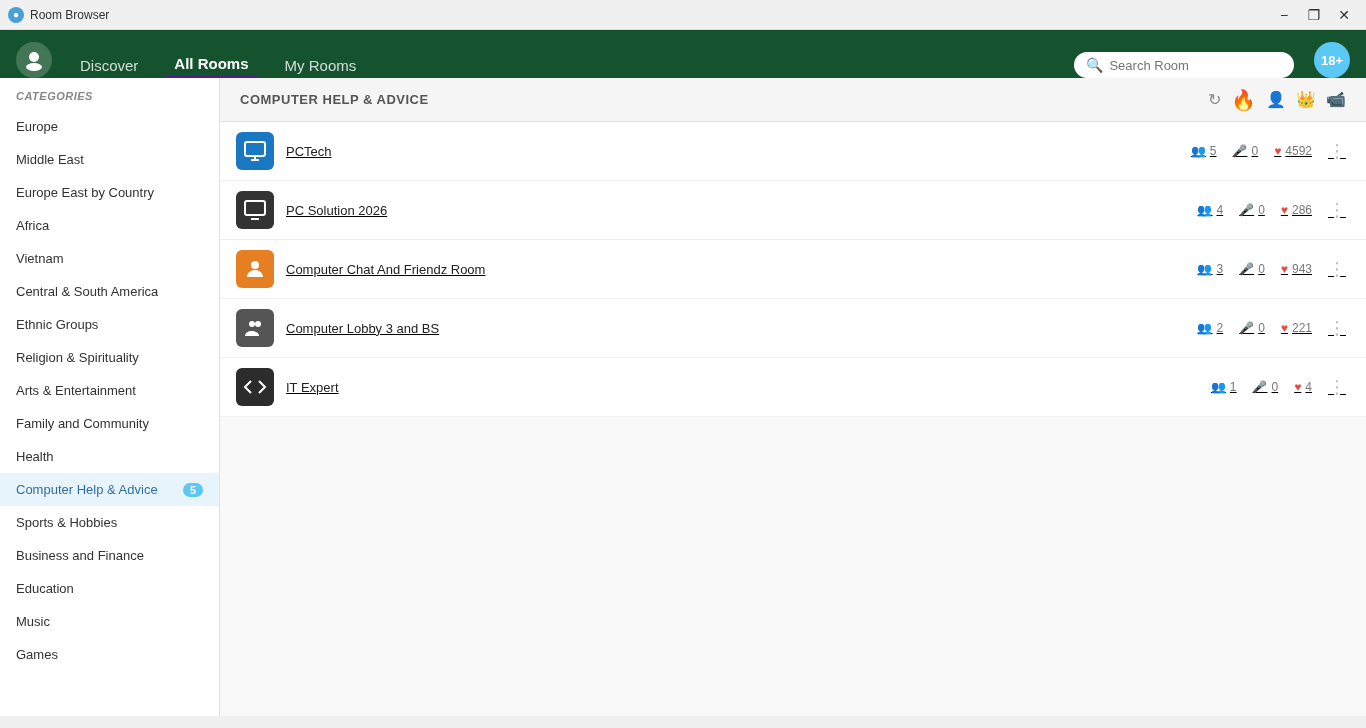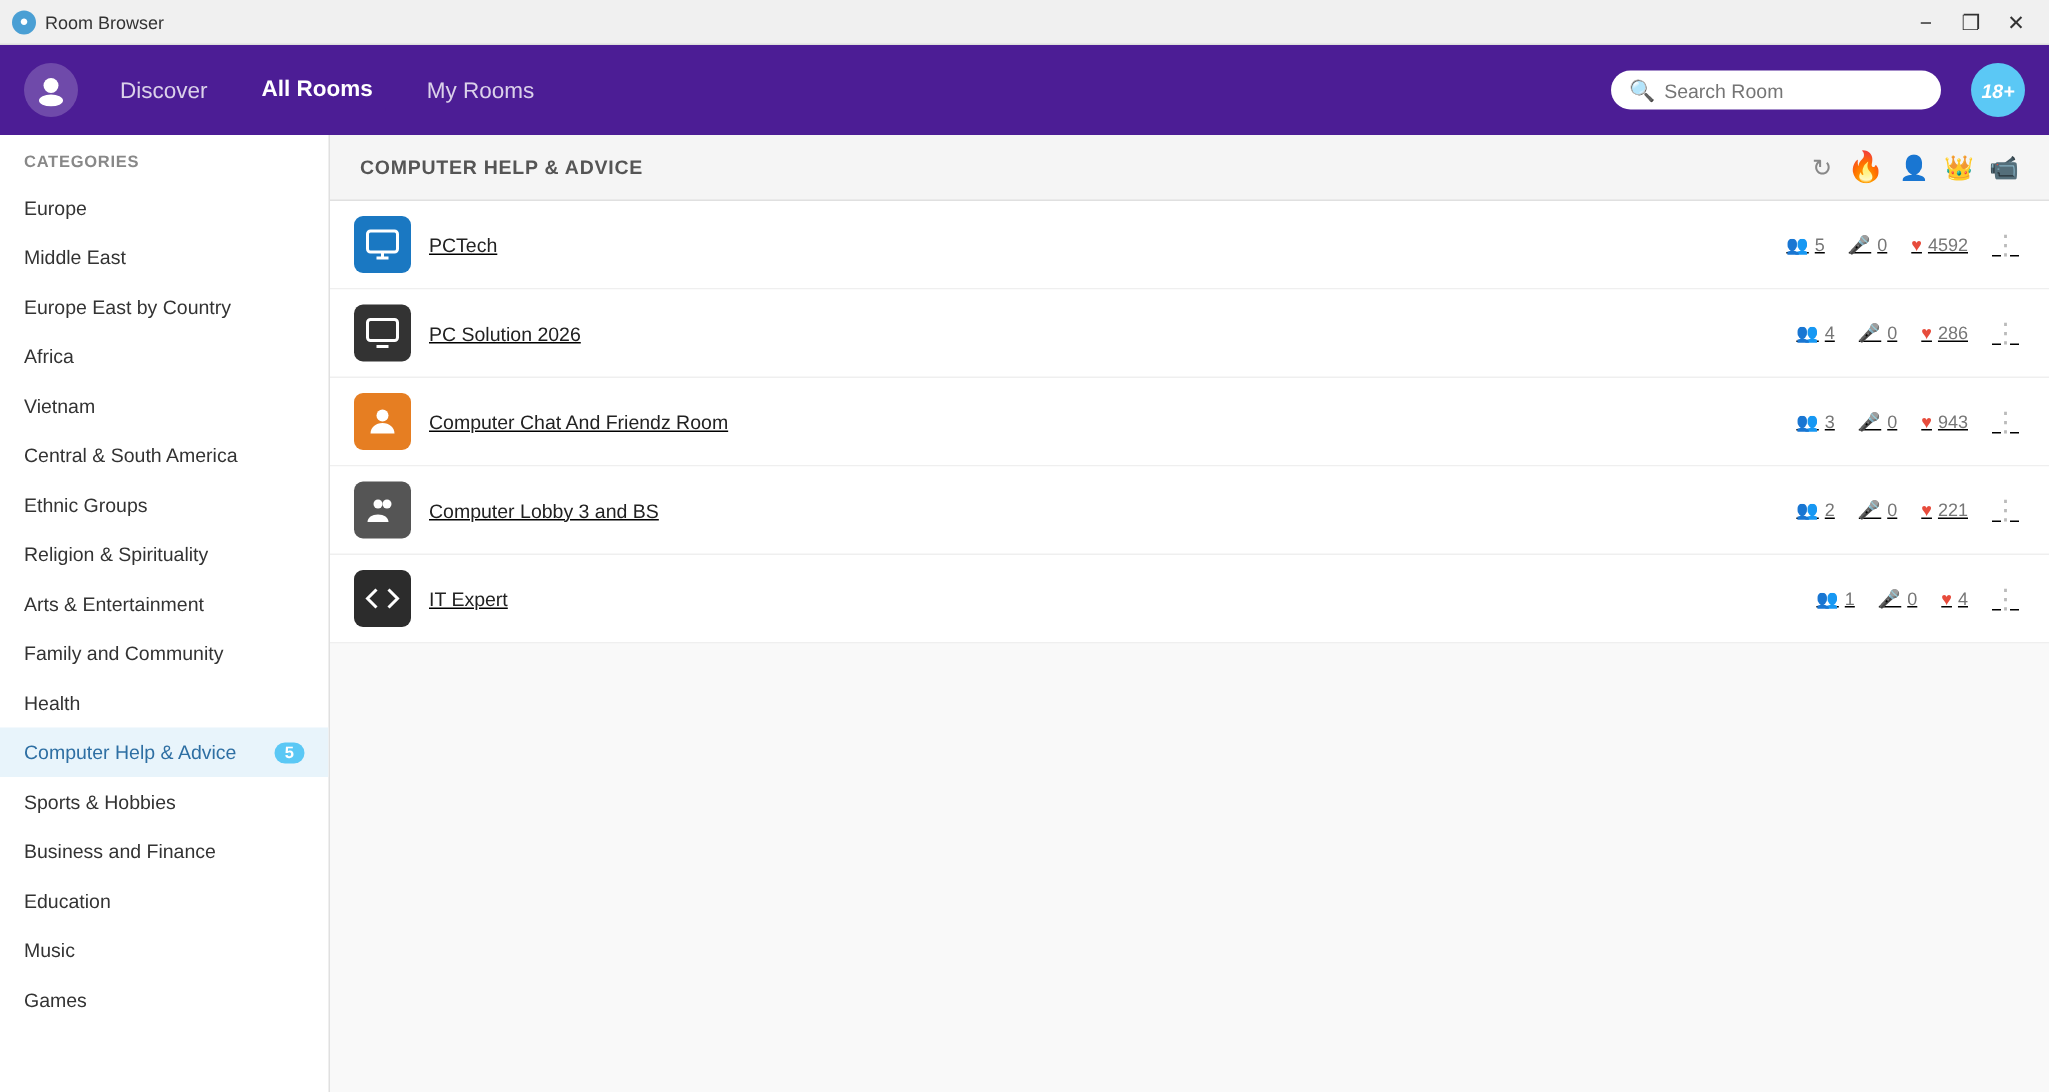--- a/index.html
+++ b/index.html
@@ -15,63 +15,64 @@
       padding: 0 8px;
       border-bottom: 1px solid #ddd;
     }
     .titlebar-left { display: flex; align-items: center; gap: 6px; font-size: 12px; color: #333; }
     .titlebar-right { display: flex; gap: 2px; }
     .titlebar-btn { width: 28px; height: 20px; background: transparent; border: none; cursor: pointer; font-size: 14px; display: flex; align-items: center; justify-content: center; color: #333; }
     .titlebar-icon { width: 16px; height: 16px; background: #4a9fd4; border-radius: 50%; display: flex; align-items: center; justify-content: center; color: white; font-size: 10px; }
 
     
     .header {
-      height: 60px;
-      background: #4c1d95;
+      height: 48px;
+      background: #14532d;
       display: flex;
-      align-items: center;
+      align-items: flex-end;
       padding: 0 16px;
       gap: 20px;
     }
     .header-logo { width: 36px; height: 36px; background: rgba(255,255,255,0.2); border-radius: 50%; display: flex; align-items: center; justify-content: center; color: white; font-size: 18px; }
     .nav-item { color: rgba(255,255,255,0.8); font-size: 15px; cursor: pointer; padding: 4px 8px; }
     .nav-item.active { color: white; font-weight: 700; border-bottom: 2px solid #4c1d95; }
     .header-spacer { flex: 1; }
     .search-box {
       display: flex; align-items: center;
       background: white; border-radius: 20px;
       padding: 5px 12px; gap: 6px;
       width: 220px;
     }
     .search-box input { border: none; outline: none; font-size: 13px; color: #555; background: transparent; width: 100%; }
     .search-icon { color: #999; font-size: 14px; }
     .age-badge {
       background: #5bc8f5; color: white;
       border-radius: 50%; width: 36px; height: 36px;
       display: flex; align-items: center; justify-content: center;
-      font-size: 13px; font-weight: bold; font-style: italic;
+      font-size: 13px; font-weight: bold;
     }
 
     
     .main { display: flex; height: calc(728px - 30px - 60px); }
 
     
     .sidebar {
       width: 220px;
       background: white;
       border-right: 1px solid #e0e0e0;
       overflow-y: auto;
       flex-shrink: 0;
     }
     .sidebar::-webkit-scrollbar { width: 4px; }
     .sidebar::-webkit-scrollbar-thumb { background: #ccc; border-radius: 2px; }
     .categories-label {
       font-size: 11px; font-weight: 700; color: #888;
       padding: 12px 16px 8px;
       letter-spacing: 0.5px;
+      font-style: italic;
     }
     .sidebar-item {
       padding: 9px 16px;
       font-size: 13px; color: #333;
       cursor: pointer;
     }
     .sidebar-item.active {
       background: #e8f4fb;
       color: #2e6fa3;
       display: flex; align-items: center; justify-content: space-between;

